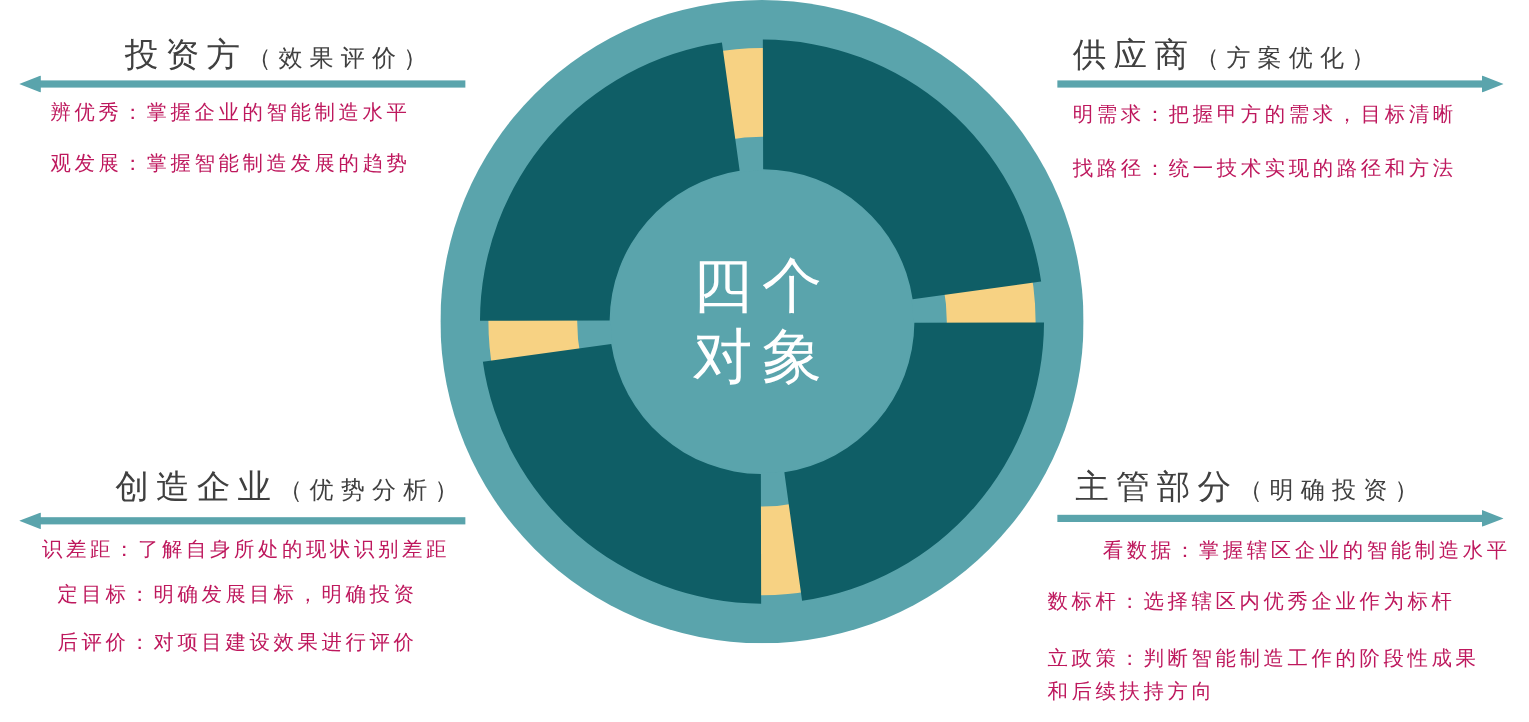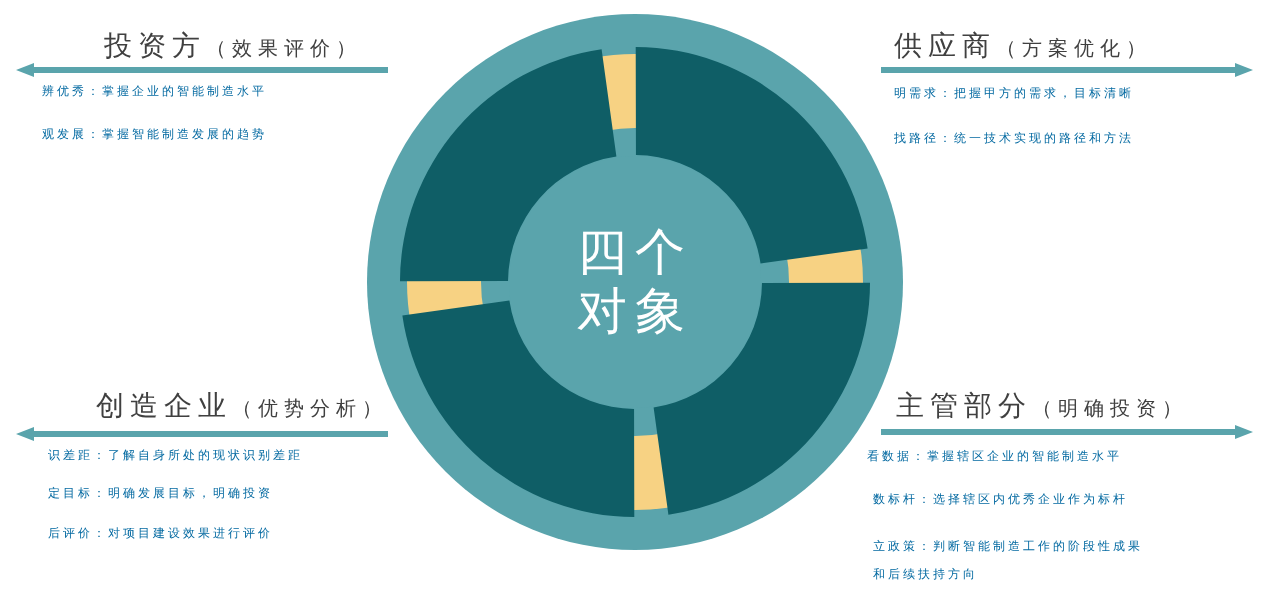--- a/index.html
+++ b/index.html
@@ -2,22 +2,22 @@
 <html><head>
   <meta charset="utf-8">
   <style>
     html, body { margin: 0; padding: 0; background: #ffffff; }
     body { width: 1274px; height: 602px; position: relative; overflow: hidden;
            font-family: "DejaVu Sans", "Liberation Sans", sans-serif; }
     .panel { position: absolute; }
     .title { position: absolute; color: #404040; font-size: 28px; letter-spacing: 6px; white-space: nowrap; line-height: 1; }
     .title .sub { font-size: 20px; letter-spacing: 6px; }
     .arrow { position: absolute; height: 14px; }
-    .line { position: absolute; font-size: 12px; color: #0369a1; letter-spacing: 3px; white-space: nowrap; line-height: 1.2; }
-    .diagram { position: absolute; left: 367px; top: 14px; width: 536px; height: 536px; }
+    .line { position: absolute; font-size: 17px; color: #be185d; letter-spacing: 3px; white-space: nowrap; line-height: 1.2; }
+    .diagram { position: absolute; left: 367px; top: 0; width: 536px; height: 536px; }
     .center-text { position: absolute; left: 0; top: 0; width: 536px; height: 536px; display: flex; align-items: center; justify-content: center; pointer-events: none; }
     .center-text .ct { color: #ffffff; font-size: 50px; line-height: 1.18; width: 120px; text-align: center; letter-spacing: 8px; }
   </style>
 </head>
 <body>
 
 <div class="panel">
   <div class="title" style="left:104px; top:32px;">
     <span>投资方</span><span class="sub">（效果评价）</span>
   </div>
@@ -42,34 +42,34 @@
 </div>
 
 <div class="panel">
   <div class="title" style="left:96px; top:392px;">
     <span>创造企业</span><span class="sub">（优势分析）</span>
   </div>
   <svg class="arrow" style="left:16px; top:427px; width:372px;" viewBox="0 0 372 14">
     <rect x="14" y="4" width="358" height="6" fill="#5aa4ac"></rect>
     <polygon points="0,7 18,0 18,14" fill="#5aa4ac"></polygon>
   </svg>
-  <div class="line" style="left:48px; top:448px;text-align:right;">识差距：了解自身所处的现状识别差距</div>
+  <div class="line" style="left:35px; top:448px;text-align:right;">识差距：了解自身所处的现状识别差距</div>
   <div class="line" style="left:48px; top:486px;">定目标：明确发展目标，明确投资</div>
   <div class="line" style="left:48px; top:526px;">后评价：对项目建设效果进行评价</div>
 </div>
 
 <div class="panel">
   <div class="title" style="left:896px; top:392px;">
     <span>主管部分</span><span class="sub">（明确投资）</span>
   </div>
   <svg class="arrow" style="left:881px; top:425px; width:372px;" viewBox="0 0 372 14">
     <rect x="0" y="4" width="356" height="6" fill="#5aa4ac"></rect>
     <polygon points="372,7 354,0 354,14" fill="#5aa4ac"></polygon>
   </svg>
-  <div class="line" style="left:867px; top:449px;">看数据：掌握辖区企业的智能制造水平</div>
+  <div class="line" style="left:919px; top:449px;">看数据：掌握辖区企业的智能制造水平</div>
   <div class="line" style="left:873px; top:492px;">数标杆：选择辖区内优秀企业作为标杆</div>
   <div class="line" style="left:873px; top:539px;">立政策：判断智能制造工作的阶段性成果</div>
   <div class="line" style="left:873px; top:567px;">和后续扶持方向</div>
 </div>
 
 <div class="diagram">
   <svg width="536" height="536" viewBox="-268 -268 536 536">
 
     <circle cx="0" cy="0" r="268" fill="#5aa4ac"></circle>
 

